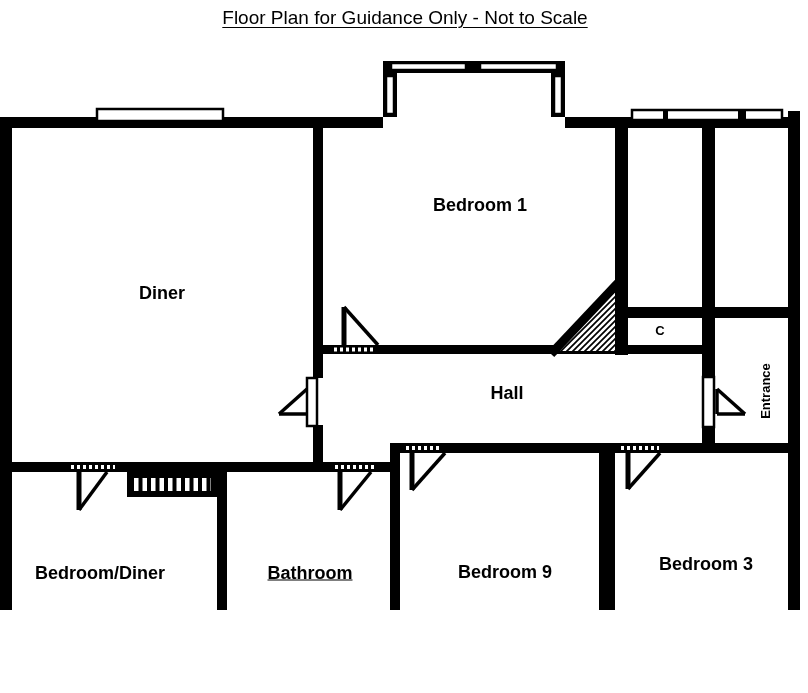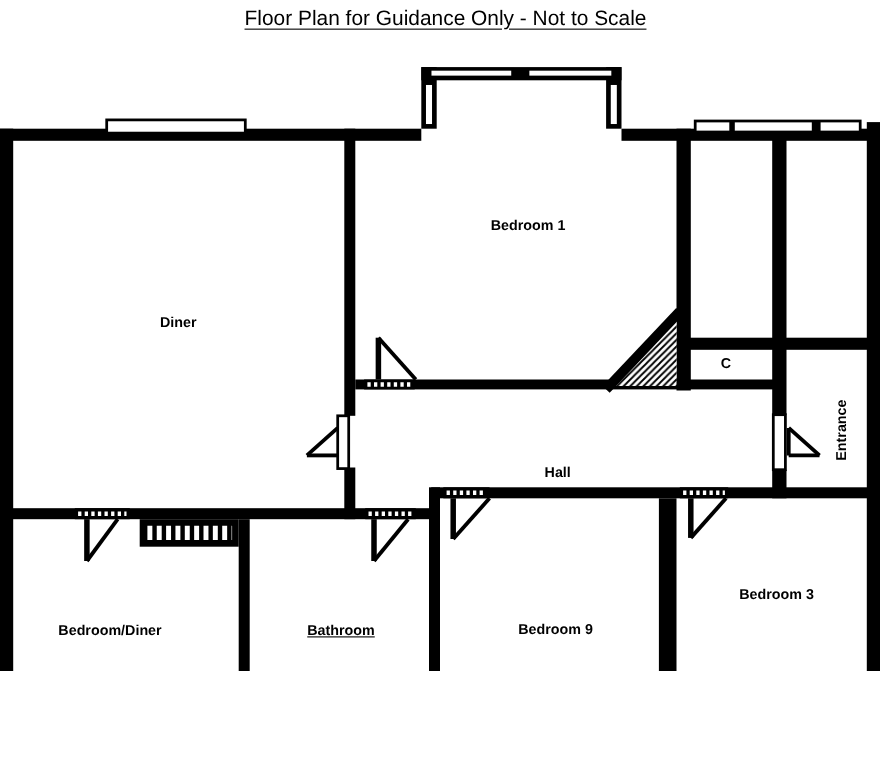--- a/index.html
+++ b/index.html
@@ -22,21 +22,21 @@
   .sill-d { stroke:var(--paper); stroke-width:4; stroke-dasharray:3 3; }
   .hblock { fill:var(--ink); }
   .hdash  { stroke:var(--paper); stroke-width:13; stroke-dasharray:4.5 4; }
   .hatchpoly { fill:url(#hatch); }
   .edge   { stroke:var(--ink); fill:none; }
   .leaf   { stroke:var(--ink); stroke-width:5; }
   .swing  { stroke:var(--ink); stroke-width:3.5; fill:none; }
   .leafbox{ fill:var(--paper); stroke:var(--ink); stroke-width:2.5; }
   .room-label {
     position:absolute; transform:translate(-50%,-50%);
-    font-weight:700; font-size:13px; color:var(--ink); white-space:nowrap;
+    font-weight:700; font-size:18px; color:var(--ink); white-space:nowrap;
   }
   .room-label.small { font-size:13px; }
   .room-label.vertical { transform:translate(-50%,-50%) rotate(-90deg); }
 </style>
 </head>
 <body>
 
 <div id="stage">
 
   <div id="plan-title">Floor Plan for Guidance Only - Not to Scale</div>
@@ -159,20 +159,20 @@
         <line class="swing" x1="717" y1="389" x2="717" y2="414"></line>
         <line class="swing" x1="717" y1="389" x2="745" y2="414"></line>
         <line class="swing" x1="717" y1="414" x2="745" y2="414" stroke-width="4"></line>
       </g>
     </g>
   </svg>
 
   <div class="room-label" style="left:162px; top:293px;">Diner</div>
   <div class="room-label" style="left:480px; top:205px;">Bedroom 1</div>
   <div class="room-label small" style="left:660px; top:330px;">C</div>
-  <div class="room-label" style="left:507px; top:393px;margin-top:36px;">Hall</div>
+  <div class="room-label" style="left:507px; top:393px;">Hall</div>
   <div class="room-label vertical small" style="left:765px; top:391px;">Entrance</div>
   <div class="room-label" style="left:100px; top:573px;">Bedroom/Diner</div>
   <div class="room-label" style="left:310px; top:573px;text-decoration:underline;">Bathroom</div>
   <div class="room-label" style="left:505px; top:572px;">Bedroom 9</div>
-  <div class="room-label" style="left:706px; top:540px;">Bedroom 3</div>
+  <div class="room-label" style="left:706px; top:564px;">Bedroom 3</div>
 
 </div>
 
 </body></html>

